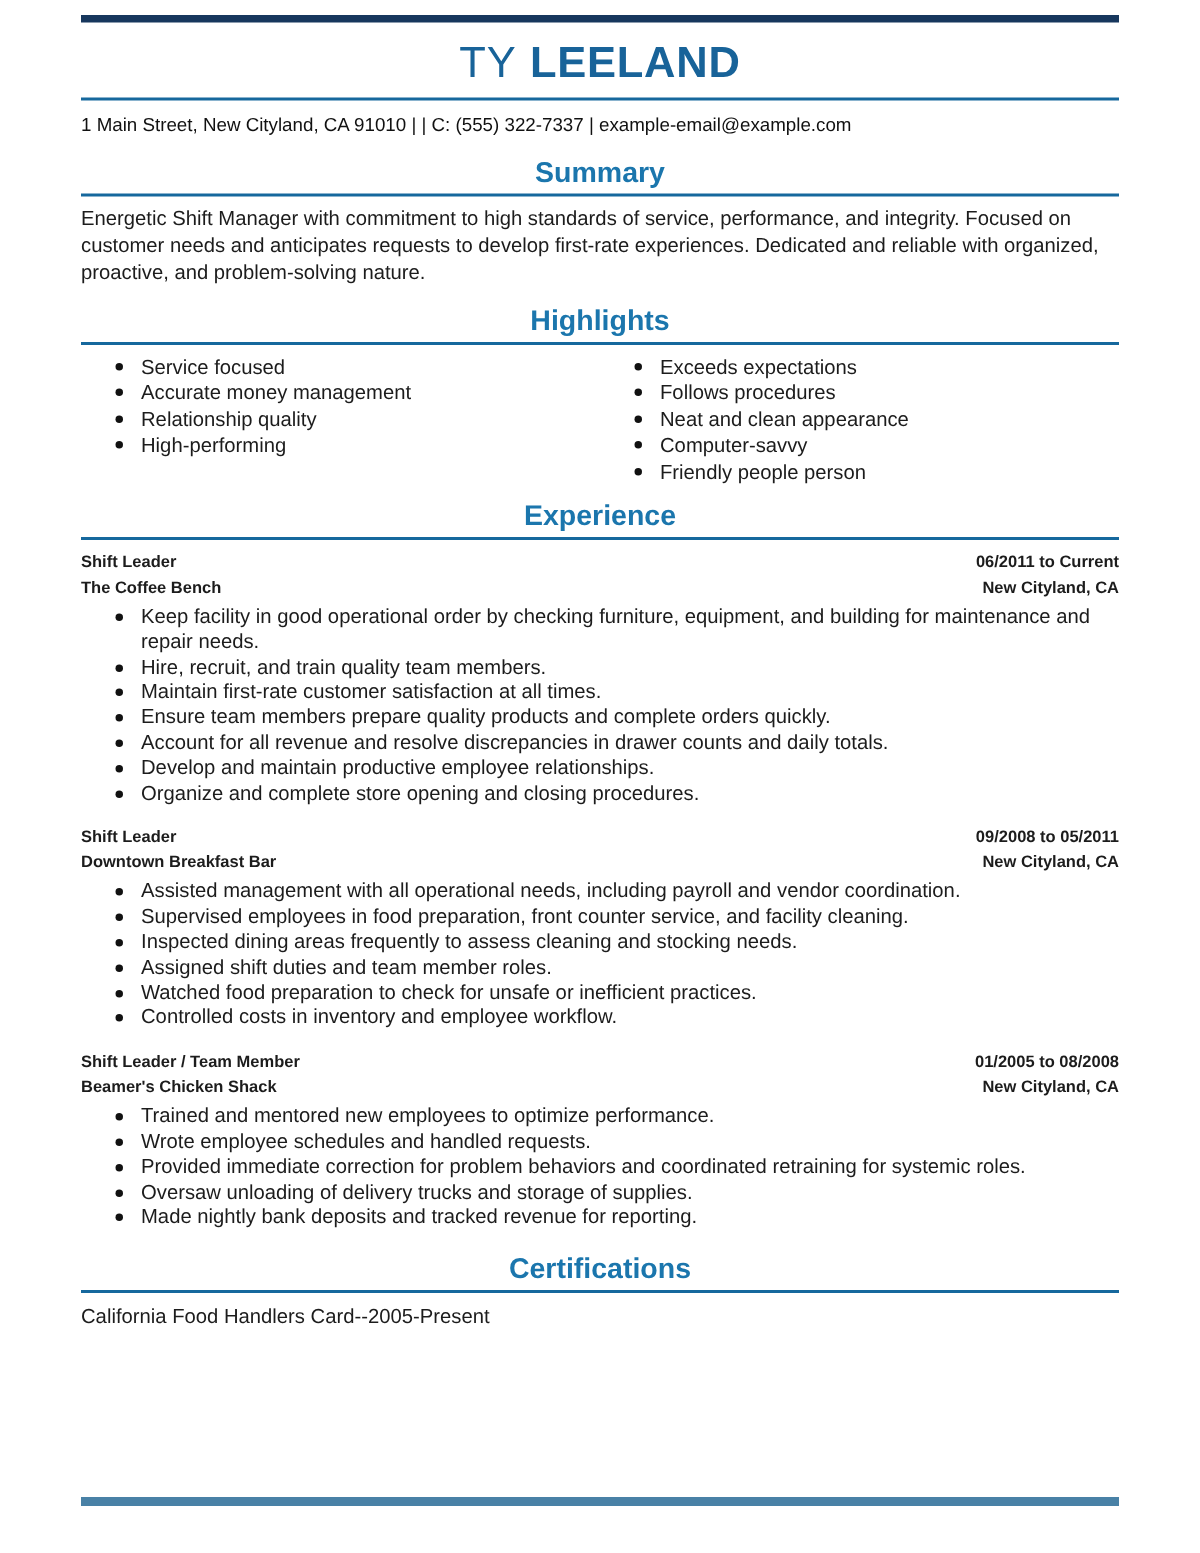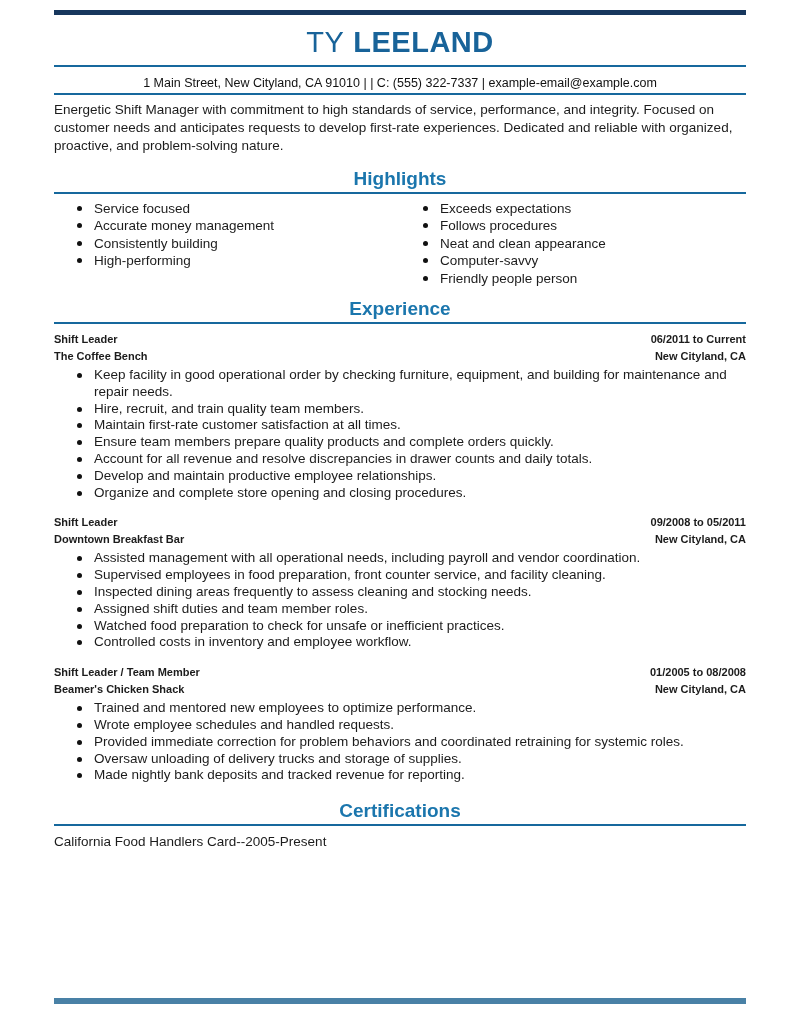--- a/index.html
+++ b/index.html
@@ -13,21 +13,21 @@
     font-family:"Liberation Sans","DejaVu Sans",sans-serif;color:var(--text);
   }
   .page{position:relative;width:800px;height:1035px;padding:10px 54px 0 54px;}
   .top-bar{height:5px;background:var(--top-bar);}
   .bottom-bar{position:absolute;left:54px;right:54px;top:998px;height:6px;background:var(--bottom-bar);}
   .name{ text-align:center;margin-top:11px;font-size:29px;line-height:33px;
     color:var(--name-color);letter-spacing:.5px;}
   .name .first{font-weight:400;margin-right:9px;}
   .name .last{font-weight:700;}
   .name-rule{height:2px;background:var(--rule);margin-top:6px;}
-  .contact{text-align:center;font-size:12.5px;line-height:15px;margin-top:9px;color:#111;}
+  .contact{text-align:left;font-size:12.5px;line-height:15px;margin-top:9px;color:#111;}
   .section-title{ text-align:center;font-size:19px;line-height:22px;font-weight:700;
     color:var(--accent);}
   .section-rule{height:2px;background:var(--rule);margin-top:2px;}
   .mt-summary{margin-top:14px;}
   .mt-highlights{margin-top:13px;}
   .mt-experience{margin-top:11px;text-align:center;}
   .mt-certs{margin-top:16px;}
   .summary-text{font-size:13.5px;line-height:18px;margin-top:6px;}
   ul{list-style:none;}
   li{position:relative;padding-left:40px;font-size:13.5px;}
@@ -48,30 +48,31 @@
 <div class="page">
 
   <div class="top-bar"></div>
 
   <div class="name">
     <span class="first">TY</span><span class="last">LEELAND</span>
   </div>
   <div class="name-rule"></div>
   <div class="contact">1 Main Street, New Cityland, CA 91010 | | C: (555) 322-7337 | example-email@example.com</div>
 
+  <div class="section-title mt-summary">Summary</div>
   <div class="section-rule"></div>
   <div class="summary-text">Energetic Shift Manager with commitment to high standards of service, performance, and integrity. Focused on customer needs and anticipates requests to develop first-rate experiences. Dedicated and reliable with organized, proactive, and problem-solving nature.</div>
 
   <div class="section-title mt-highlights">Highlights</div>
   <div class="section-rule"></div>
   <div class="highlights-grid">
     <ul>
       <li>Service focused</li>
       <li>Accurate money management</li>
-      <li>Consistently building</li>
+      <li>Relationship quality</li>
       <li>High-performing</li>
     </ul>
     <ul>
       <li>Exceeds expectations</li>
       <li>Follows procedures</li>
       <li>Neat and clean appearance</li>
       <li>Computer-savvy</li>
       <li>Friendly people person</li>
     </ul>
   </div>

